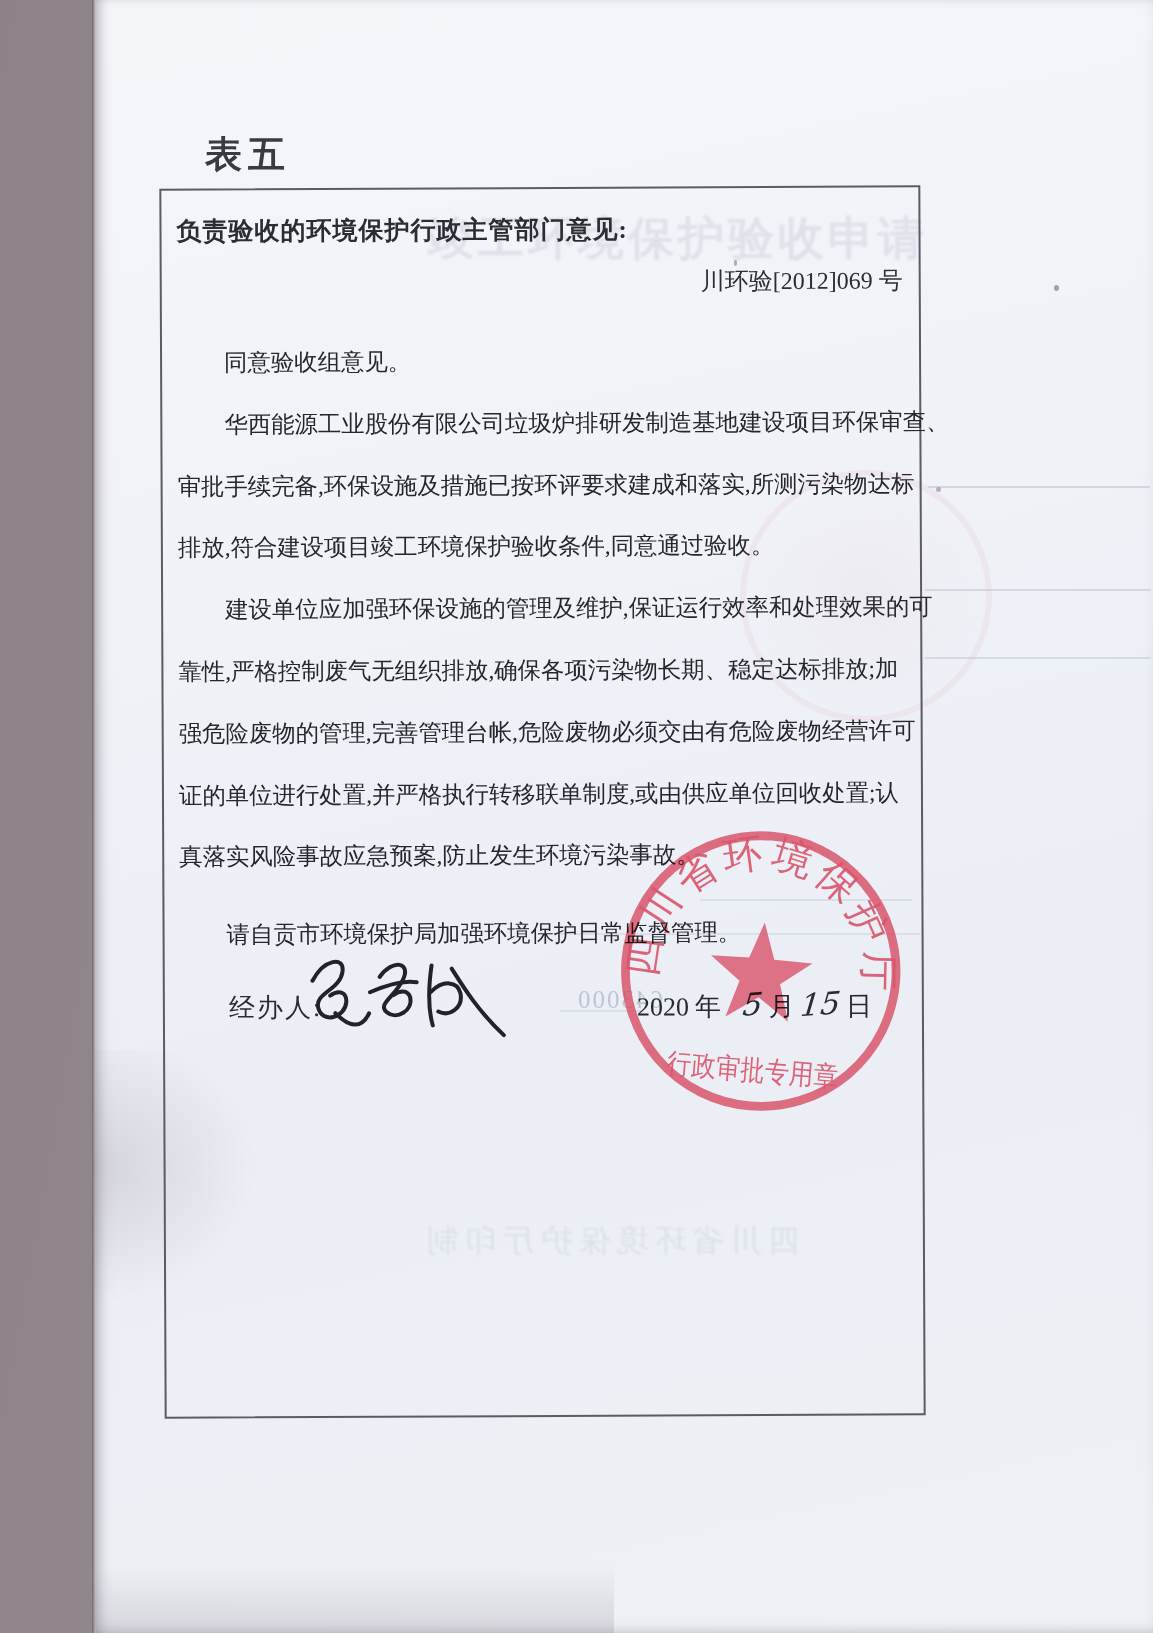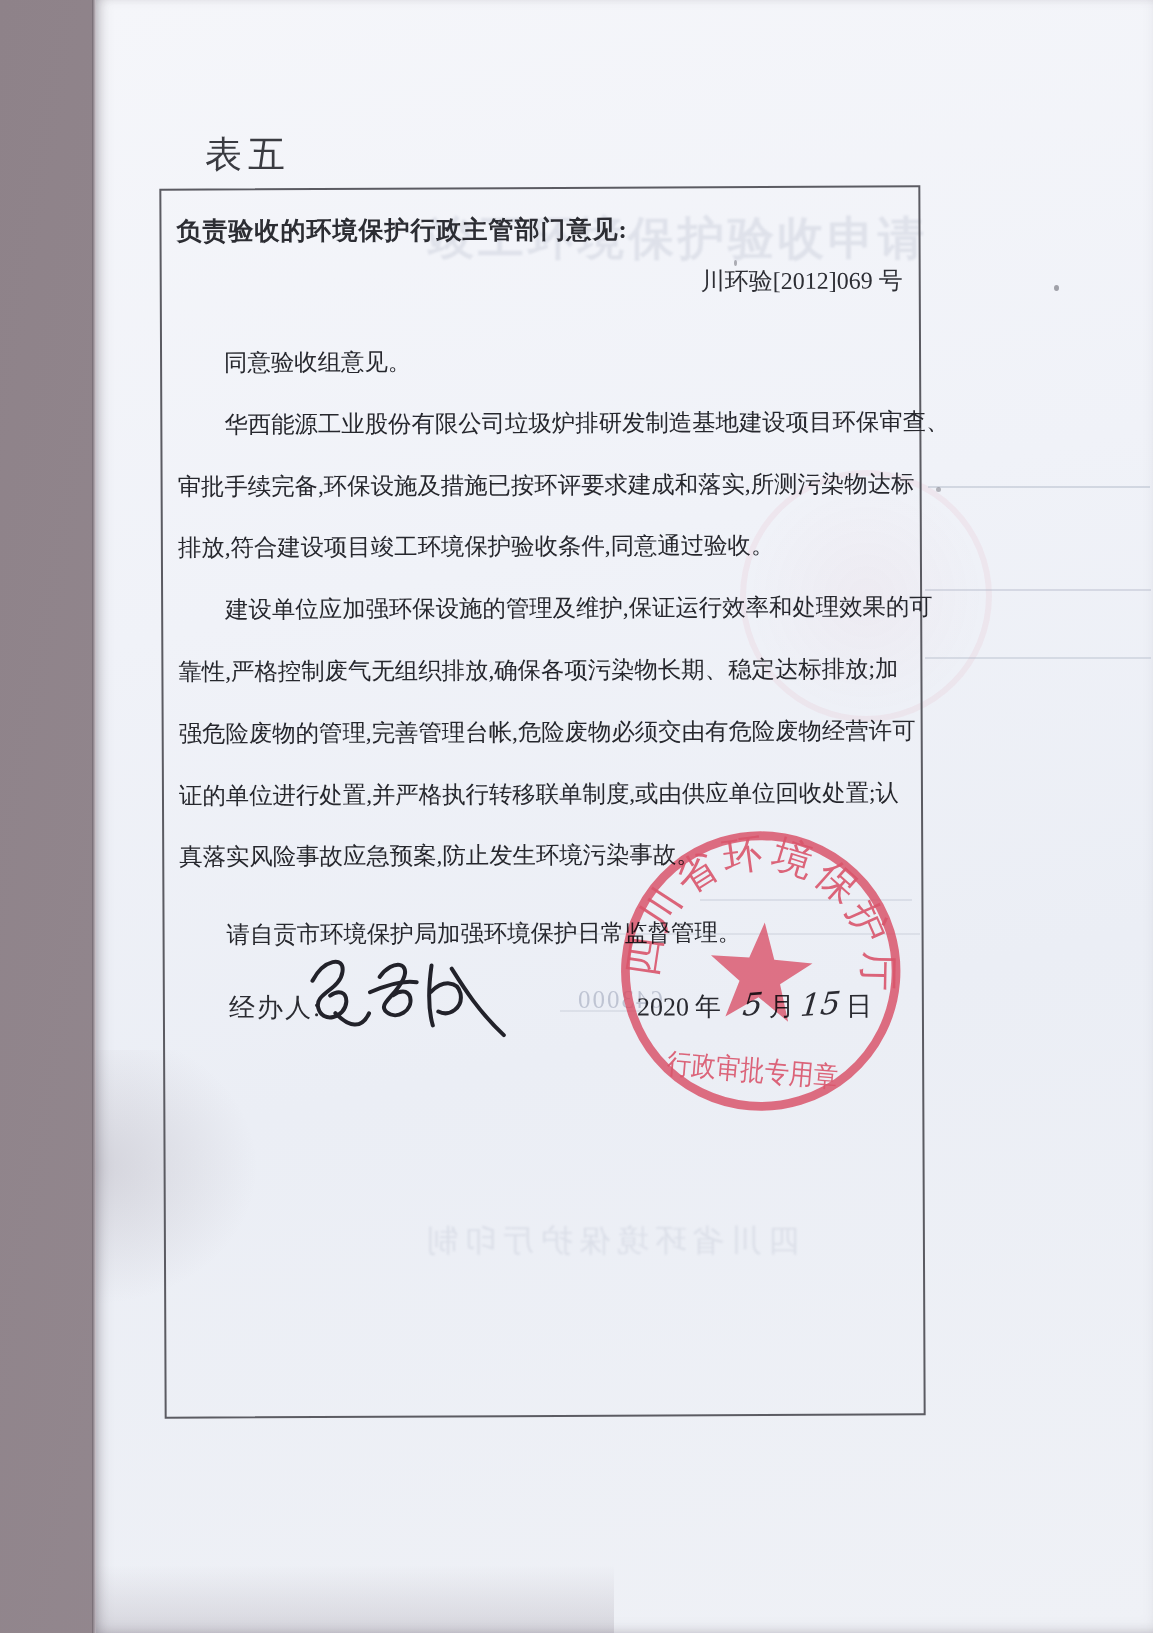--- a/index.html
+++ b/index.html
@@ -20,21 +20,21 @@
   .fold-shadow{
     position:absolute;left:94px;top:1050px;width:170px;height:260px;
     background:radial-gradient(ellipse at 0% 45%,rgba(118,106,118,.20),transparent 68%);
   }
   .bottom-shade{
     position:absolute;left:94px;top:1565px;width:520px;height:68px;
     background:linear-gradient(to bottom,transparent,rgba(128,118,132,.22));
   }
   .form-label{
     position:absolute;left:205px;top:130px;
-    font-size:37px;color:#3a3b41;letter-spacing:6px;
+    font-size:37px;color:#3a3b41;letter-spacing:6px;font-weight:bold;
   }
   .opinion-box{
     position:absolute;left:162px;top:187px;width:757px;height:1226px;
     border:2px solid #5b5b62;transform:rotate(-0.25deg);
     background:transparent;
   }
   .opinion-heading{
     position:absolute;left:15px;top:24px;
     font-size:25px;font-weight:700;color:#2c2d33;letter-spacing:1px;white-space:nowrap;
   }

